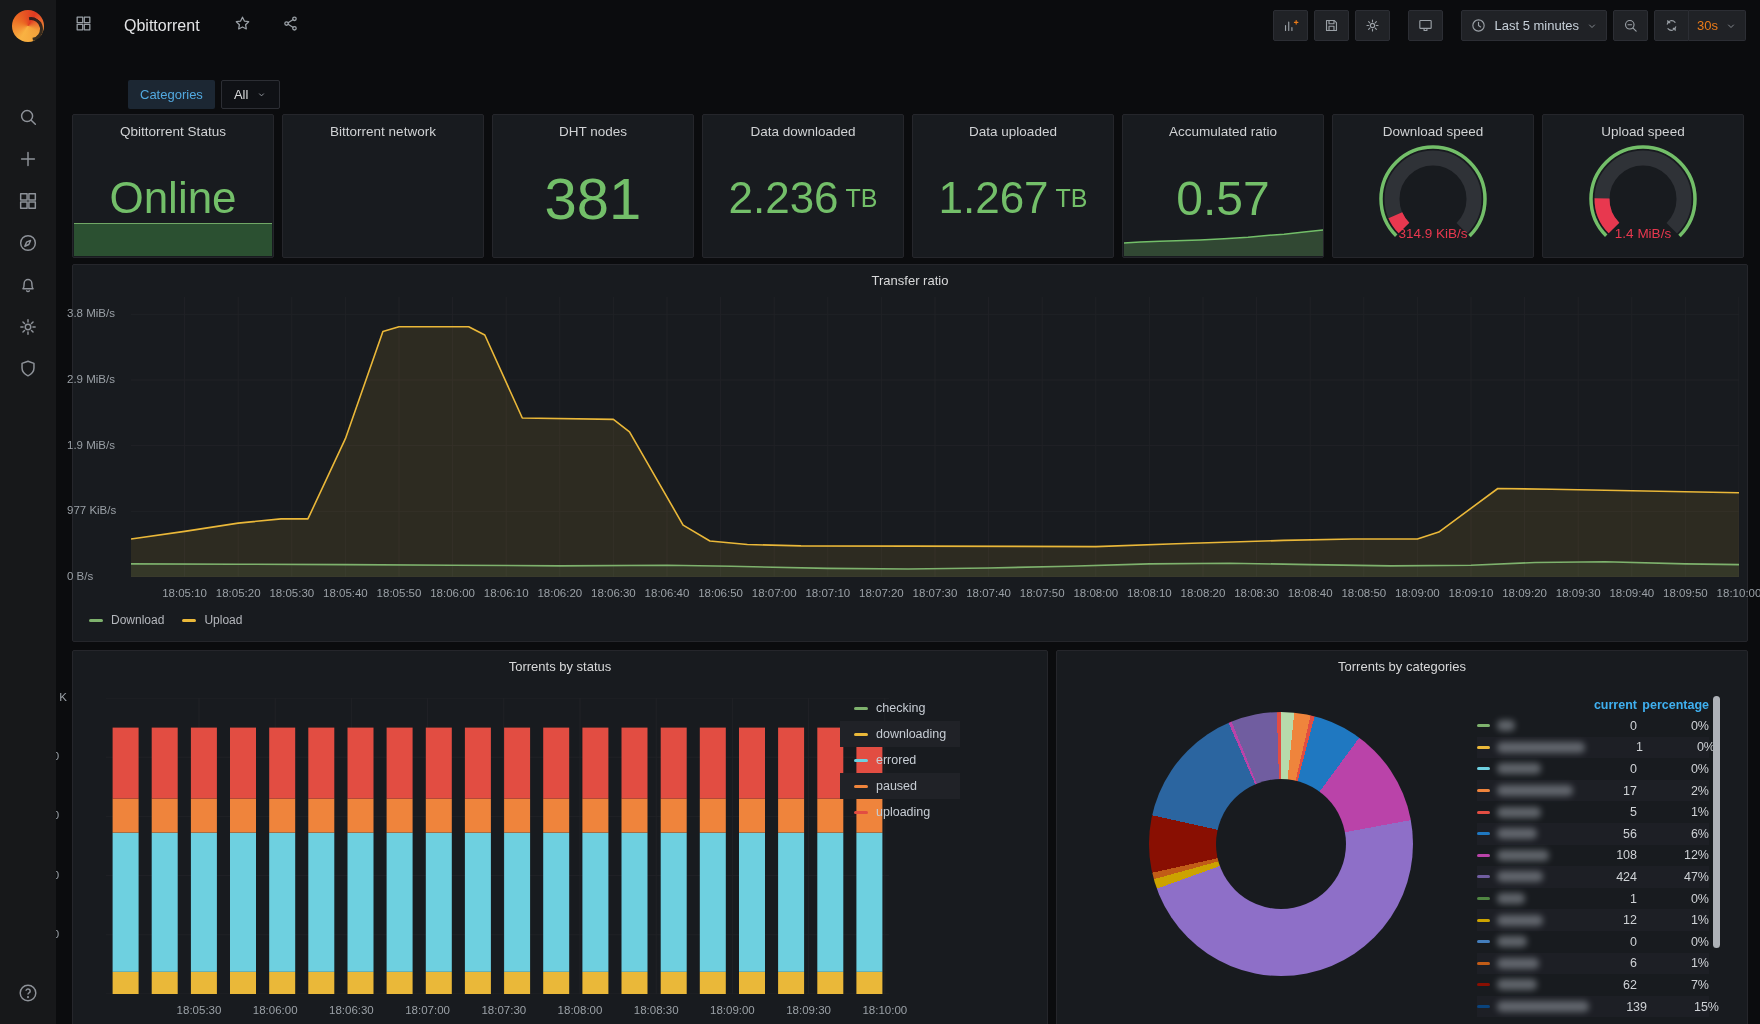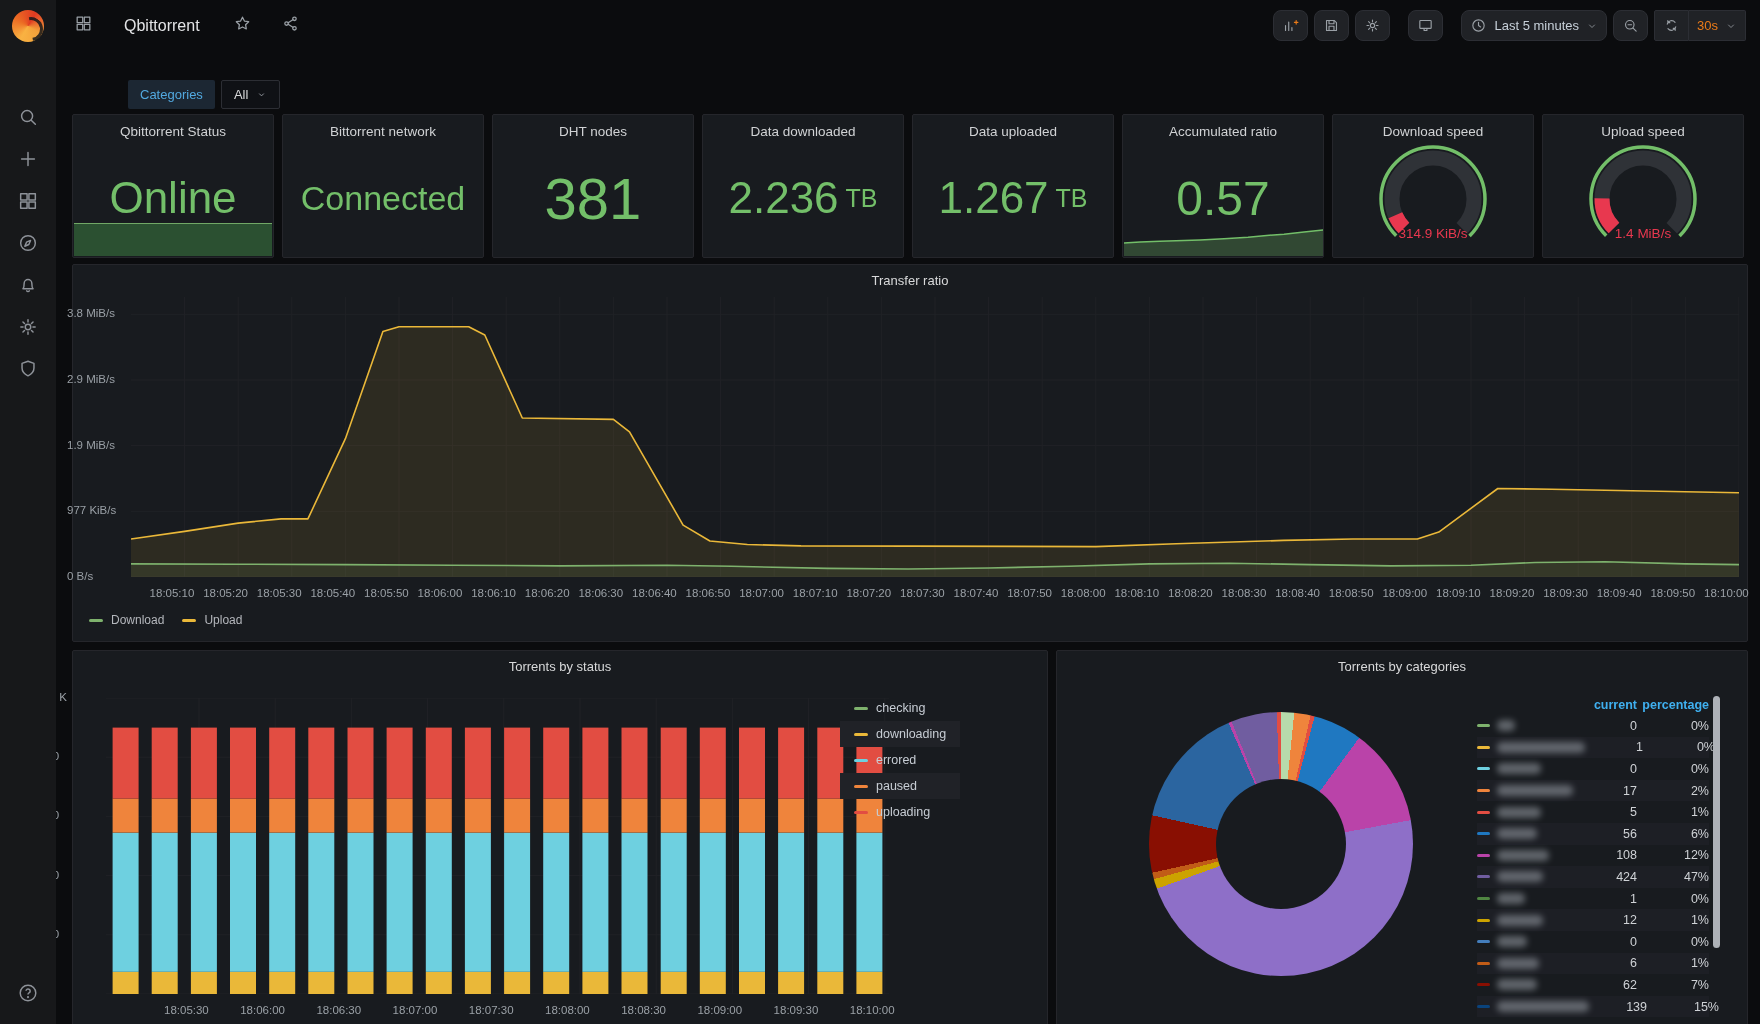--- a/index.html
+++ b/index.html
@@ -15,21 +15,21 @@
           border:3.5px solid rgba(23,24,26,.85); border-left-color:transparent; border-bottom-color:transparent; transform:rotate(35deg); }
   .side-ic { position:absolute; left:17px; width:22px; height:22px; color:#8e9299; cursor:pointer; }
   .side-ic svg { width:22px; height:22px; stroke:currentColor; fill:none; stroke-width:1.6; stroke-linecap:round; stroke-linejoin:round; }
 
   
   .topbar { position:absolute; left:56px; top:0; width:1704px; height:52px; }
   .tb-left { position:absolute; left:18px; top:14px; display:flex; align-items:center; gap:29px; }
   .tb-left svg { width:19px; height:19px; stroke:#9aa0a6; fill:none; stroke-width:1.6; stroke-linecap:round; stroke-linejoin:round; }
   .dash-title { font-size:16px; font-weight:500; color:#e3e4e6; margin:0 4px 0 2px; }
   .tb-right { position:absolute; right:14px; top:10px; display:flex; align-items:center; gap:6px; }
-  .hbtn { height:31px; min-width:34px; background:#202226; border:1px solid #2c2e34; border-radius:8px;
+  .hbtn { height:31px; min-width:34px; background:#202226; border:1px solid #2c2e34; border-radius:2px;
           display:flex; align-items:center; justify-content:center; gap:7px; padding:0 8px; cursor:pointer;
           color:#c7d0d9; font-size:13px; }
   .hbtn svg { width:17px; height:17px; stroke:#9aa0a6; fill:none; stroke-width:1.6; stroke-linecap:round; stroke-linejoin:round; }
   .hbtn .orange { stroke:#eb7b18; }
   .grp { display:flex; }
   .grp .hbtn:first-child { border-radius:2px 0 0 2px; }
   .grp .hbtn:last-child { border-radius:0 2px 2px 0; border-left:none; }
   .refresh-int { color:#eb7b18; font-weight:500; }
   .sep { width:6px; }
 
@@ -48,21 +48,21 @@
   .stat-title { position:absolute; left:0; right:0; top:9px; text-align:center; font-size:13.5px; font-weight:500; color:#d0d2d4; }
   .stat-val { position:absolute; left:0; right:0; top:34px; bottom:10px; display:flex; align-items:center; justify-content:center; color:#73bf69; font-weight:500; }
   .stat-unit { font-weight:500; margin-left:7px; }
   .spark-block { position:absolute; left:1px; right:1px; bottom:1px; height:33px; background:#2b5031; border-top:1.5px solid #71a866; }
   .spark-svg { position:absolute; left:1px; right:1px; bottom:1px; }
   .gauge-wrap { position:absolute; left:0; right:0; top:26px; display:flex; justify-content:center; }
   .gauge-val { fill:#e8384f; font-size:13.5px; font-weight:500; font-family:"Liberation Sans","DejaVu Sans",sans-serif; }
 
   
   .ylab { position:absolute; font-size:11.5px; color:#9aa0a6; width:60px; }
-  .xlab { position:absolute; font-size:11.5px; color:#9aa0a6; width:70px; }
+  .xlab { position:absolute; text-align:center; font-size:11.5px; color:#9aa0a6; width:70px; }
   .legend-row { position:absolute; display:flex; gap:18px; font-size:12px; color:#b4b7bc; }
   .leg-item { display:flex; align-items:center; gap:8px; cursor:pointer; }
   .dash { width:14px; height:3px; border-radius:2px; }
 
   .leg-col { position:absolute; display:flex; flex-direction:column; }
   .leg-col .leg-item { height:26px; padding:0 14px; font-size:12.5px; color:#c7cdd4; }
   .leg-col .leg-item.hl { background:#202227; }
 
   
   .cat-table { position:absolute; font-size:12.5px; color:#cfd2d6; }
@@ -220,23 +220,20 @@
   <div id="stats-row">
       <div class="panel" style="left:72px;top:114px;width:202px;height:144px;overflow:hidden">
         <div class="stat-title">Qbittorrent Status</div>
         <div class="stat-val" style="font-size:44px">
           <span>Online</span>
         </div>
         <div class="spark-block"></div>
       </div>
       <div class="panel" style="left:282px;top:114px;width:202px;height:144px;overflow:hidden">
         <div class="stat-title">Bittorrent network</div>
-        <div class="stat-val" style="font-size:34px">
-          <span>Connected</span>
-        </div>
       </div>
       <div class="panel" style="left:492px;top:114px;width:202px;height:144px;overflow:hidden">
         <div class="stat-title">DHT nodes</div>
         <div class="stat-val" style="font-size:58px">
           <span>381</span>
         </div>
       </div>
       <div class="panel" style="left:702px;top:114px;width:202px;height:144px;overflow:hidden">
         <div class="stat-title">Data downloaded</div>
         <div class="stat-val" style="font-size:44px">

